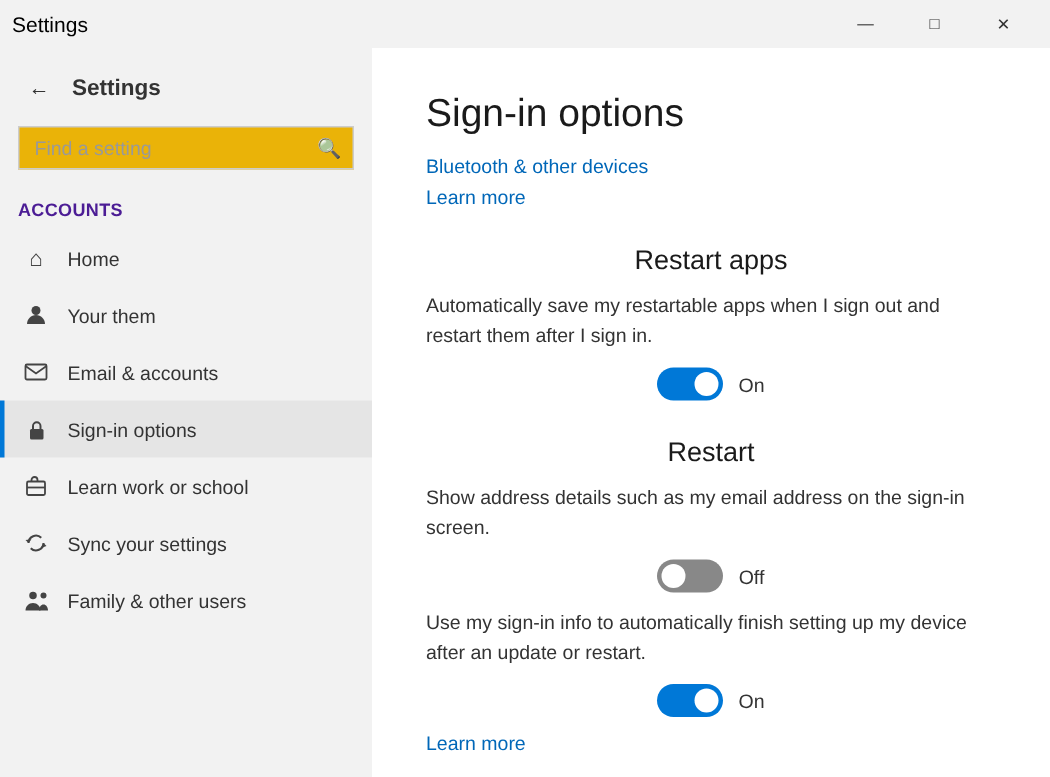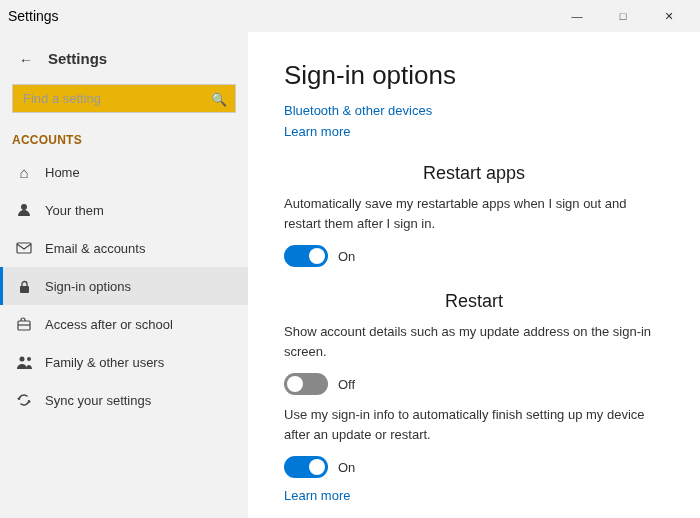--- a/index.html
+++ b/index.html
@@ -101,21 +101,21 @@
       top: 50%;
       transform: translateY(-50%);
       color: #555;
       font-size: 13px;
     }
 
     .sidebar-section-label {
       padding: 8px 12px 6px 12px;
       font-size: 12px;
       font-weight: 600;
-      color: #a16207;
+      color: #4c1d95;
       text-transform: uppercase;
       letter-spacing: 0.02em;
     }
 
     .sidebar-item {
       display: flex;
       align-items: center;
       padding: 10px 12px;
       cursor: pointer;
       gap: 12px;
@@ -179,20 +179,21 @@
       line-height: 1.5;
       margin-bottom: 12px;
     }
 
     
     .toggle-row {
       display: flex;
       align-items: center;
       gap: 10px;
       margin-bottom: 10px;
+      justify-content: center;
     }
     .toggle {
       position: relative;
       width: 44px;
       height: 22px;
       flex-shrink: 0;
     }
     .toggle-track {
       width: 44px;
       height: 22px;
@@ -291,45 +292,45 @@
     </div>
 
     <div class="sidebar-item">
       <span class="item-icon">
         <svg width="16" height="16" viewBox="0 0 16 16" fill="none" stroke="#444" stroke-width="1.2">
           <rect x="2" y="5" width="12" height="9" rx="1"></rect>
           <path d="M5 5V4a2 2 0 014 0v1"></path>
           <line x1="2" y1="9" x2="14" y2="9"></line>
         </svg>
       </span>
-      <span>Access after or school</span>
+      <span>Learn work or school</span>
+    </div>
+
+    <div class="sidebar-item">
+      <span class="item-icon">
+        <svg width="16" height="16" viewBox="0 0 16 16" fill="none" stroke="#444" stroke-width="1.4">
+          <path d="M13 8a5 5 0 01-8.5 3.5"></path>
+          <path d="M3 8a5 5 0 018.5-3.5"></path>
+          <polyline points="11,11.5 13,8 15,10" fill="#444" stroke="none"></polyline>
+          <polyline points="1,6 3,8 5,5.5" fill="#444" stroke="none"></polyline>
+        </svg>
+      </span>
+      <span>Sync your settings</span>
     </div>
 
     <div class="sidebar-item">
       <span class="item-icon">
         <svg width="17" height="15" viewBox="0 0 17 15" fill="#444">
           <circle cx="6" cy="4" r="2.5"></circle>
           <path d="M1 14c0-2.8 2.2-5 5-5s5 2.2 5 5H1z"></path>
           <circle cx="13" cy="4" r="2"></circle>
           <path d="M10 14c0-2.2 1.3-4 3-4s3 1.8 3 4h-6z"></path>
         </svg>
       </span>
       <span>Family &amp; other users</span>
-    </div>
-
-    <div class="sidebar-item">
-      <span class="item-icon">
-        <svg width="16" height="16" viewBox="0 0 16 16" fill="none" stroke="#444" stroke-width="1.4">
-          <path d="M13 8a5 5 0 01-8.5 3.5"></path>
-          <path d="M3 8a5 5 0 018.5-3.5"></path>
-          <polyline points="11,11.5 13,8 15,10" fill="#444" stroke="none"></polyline>
-          <polyline points="1,6 3,8 5,5.5" fill="#444" stroke="none"></polyline>
-        </svg>
-      </span>
-      <span>Sync your settings</span>
     </div>
   </div>
 
   <div class="content">
     <h1 class="page-title">Sign-in options</h1>
 
     <a class="link">Bluetooth &amp; other devices</a>
     <a class="link">Learn more</a>
 
     <div class="section">
@@ -341,21 +342,21 @@
             <div class="toggle-thumb"></div>
           </div>
         </div>
         <span class="toggle-label">On</span>
       </div>
     </div>
 
     <div class="section">
       <h2 class="section-title">Restart</h2>
 
-      <p class="section-desc">Show account details such as my update address on the sign-in screen.</p>
+      <p class="section-desc">Show address details such as my email address on the sign-in screen.</p>
       <div class="toggle-row">
         <div class="toggle">
           <div class="toggle-track off">
             <div class="toggle-thumb"></div>
           </div>
         </div>
         <span class="toggle-label">Off</span>
       </div>
 
       <p class="section-desc">Use my sign-in info to automatically finish setting up my device after an update or restart.</p>

